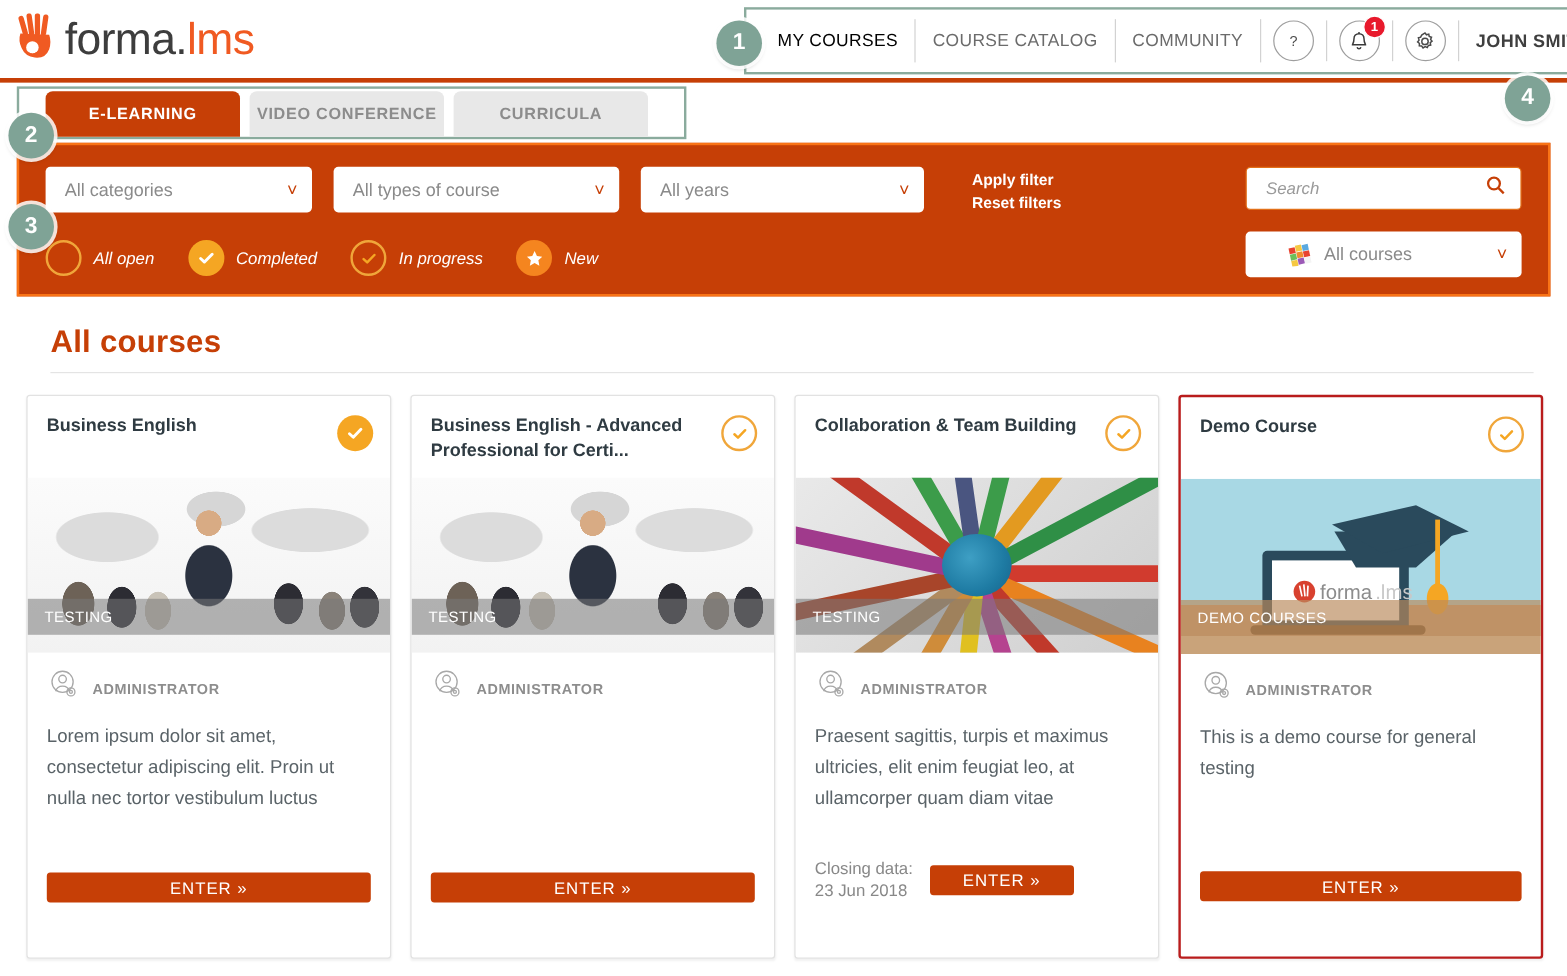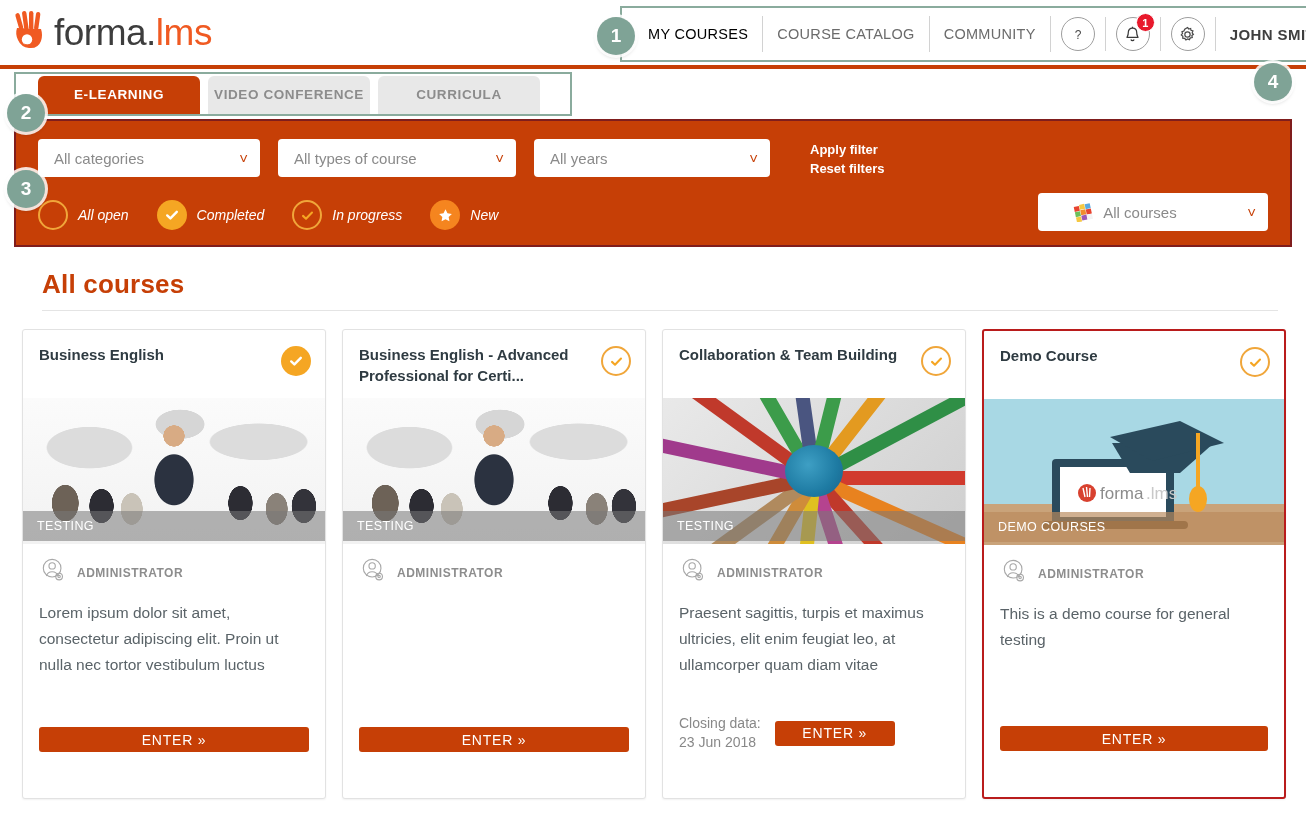--- a/index.html
+++ b/index.html
@@ -76,21 +76,21 @@
   .tab.inactive { background:#e8e8e8; color:#8c8c8c; }
   .tab.active { background:#c63f06; color:#fff; }
 
   
   .filterbar-wrap { position:relative; }
   .filterbar {
     position: relative;
     margin: 0 14px 0 14px;
     background:#c63f06;
     padding: 18px 22px 16px 22px;
-    border: 2px solid #7f1d1d;
+    border: 2px solid #f97316;
     height: 128px;
   }
   .filter-row1 { display:flex; align-items:flex-start; }
   .select-box {
     background:#fff; border-radius: 4px; height: 38px;
     display:flex; align-items:center; justify-content:space-between;
     padding: 0 12px 0 16px; margin-right: 18px; cursor: pointer;
   }
   .select-box .lbl { font-size: 15px; color:#8a8a8a; }
   .chev { color:#c63f06; font-size: 15px; margin-left: 10px; }
@@ -162,21 +162,21 @@
   }
   .status-badge {
     width: 30px; height:30px; border-radius:50%; flex:none;
     display:flex; align-items:center; justify-content:center; margin-top:2px;
   }
   .sb-completed { background:#f5a623; color:#fff; }
   .sb-inprogress { border: 2px solid #f0a63a; color:#f5a623; }
 
   .card-img { position:relative; height: 146px; overflow:hidden; }
   .img-tag {
-    position:absolute; left:0; bottom:3px; width:100%;
+    position:absolute; left:0; bottom:15px; width:100%;
     height: 30px; line-height:30px;
     color:#fff; font-size: 12.5px; letter-spacing:.4px;
     padding-left: 14px;
     background: rgba(120,120,120,.55);
   }
   .img-tag.demo { background: rgba(186,139,93,.68); }
 
   .card-body { padding: 14px 16px 0 16px; flex: 1; display:flex; flex-direction:column; }
   .author-row { display:flex; align-items:center; margin-bottom: 12px; }
   .author-name {
@@ -326,20 +326,29 @@
         <div class="select-box" style="width:236px">
           <span class="lbl">All years</span>
           <span class="chev">˅</span>
         </div>
         <div class="filter-actions">
           <a>Apply filter</a>
           <a>Reset filters</a>
         </div>
       </div>
 
+      <div class="search-box">
+        <input type="text" placeholder="Search" style="">
+        <span>
+          <svg width="17" height="17" viewBox="0 0 18 18" fill="none" stroke="#c63f06" stroke-width="2">
+            <circle cx="7.4" cy="7.4" r="5.2"></circle>
+              <path d="M11.4 11.4 L16 16"></path>
+          </svg>
+        </span>
+      </div>
 
       <div class="legend-row">
         <div class="legend-item">
           <span class="legend-circle lc-open"></span>
           <span class="legend-label">All open</span>
         </div>
         <div class="legend-item">
           <span class="legend-circle lc-completed">
             <svg width="16" height="16" viewBox="0 0 16 16" fill="none" stroke="#fff" stroke-width="2.4" stroke-linecap="round" stroke-linejoin="round">
                 <path d="M3.2 8.4 L6.4 11.4 L12.8 4.8"></path>

